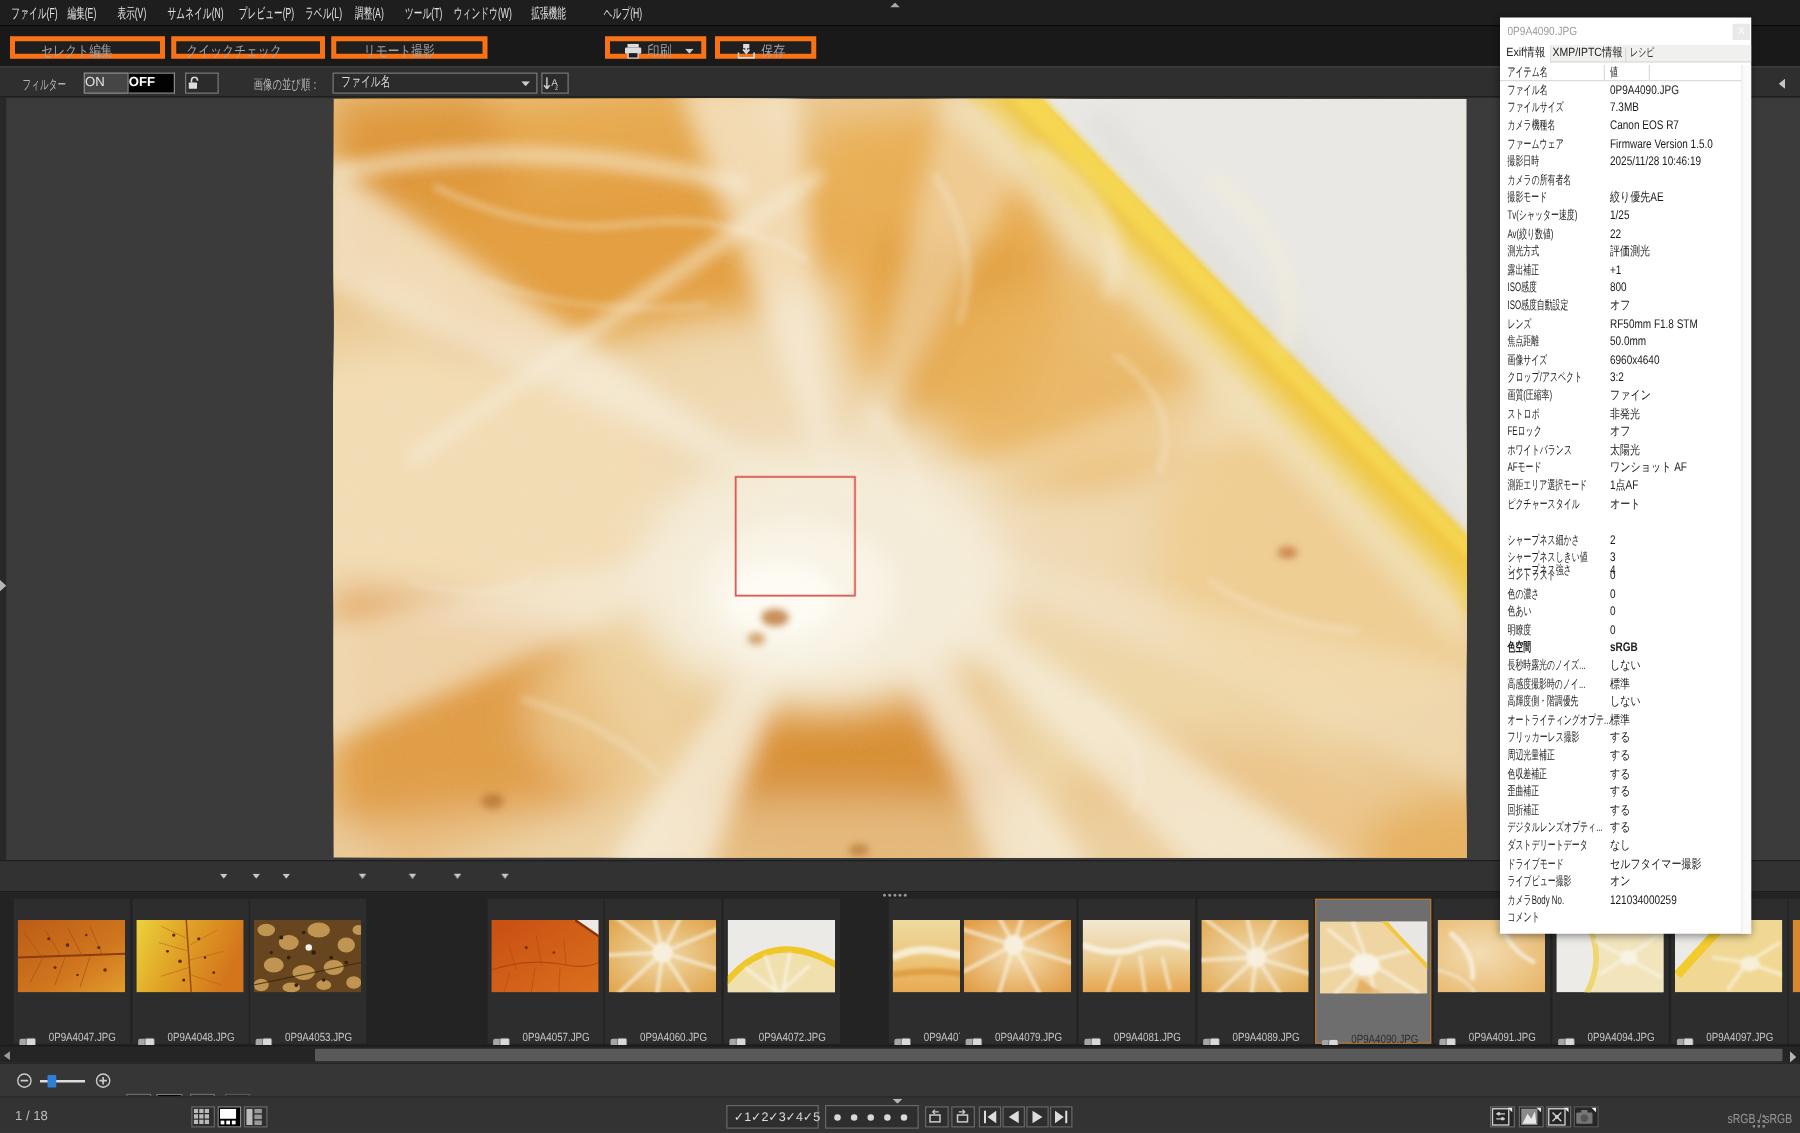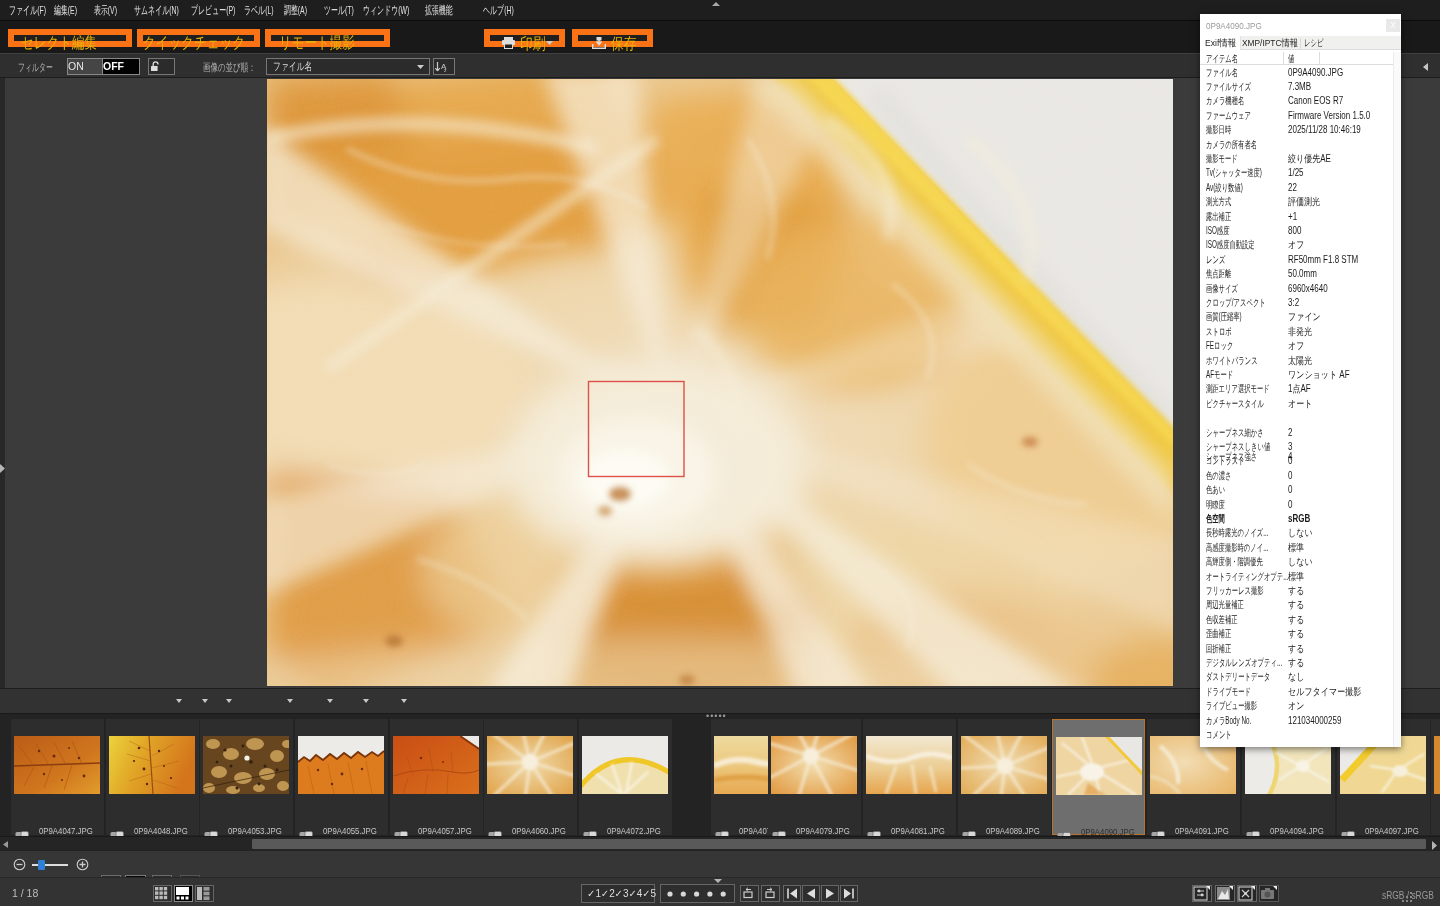--- a/index.html
+++ b/index.html
@@ -1,21 +1,21 @@
 <!DOCTYPE html>
 <html><head><meta charset="utf-8"><style>
 html,body{margin:0;padding:0;width:1440px;height:906px;overflow:hidden;background:#3b3b3b;font-family:"Liberation Sans",sans-serif;}
 *{box-sizing:border-box;}
 .abs{position:absolute;}
 .jp{display:inline-block;transform-origin:0 50%;white-space:nowrap;}
 #app{position:relative;width:1440px;height:906px;}
 #menubar{position:absolute;left:0;top:0;width:1440px;height:20px;background:#1e1e1e;color:#e3e3e3;font-size:11.5px;}
 #menubar .jp{position:absolute;top:3px;transform:scaleX(0.6);}
 #toolbar{position:absolute;left:0;top:20px;width:1440px;height:33px;background:#191919;border-top:1px solid #0b0b0b;}
-.tbtn{position:absolute;top:8px;height:18px;background:#1f1f1f;border:6px solid #f97316;color:#eab308;font-size:16px;}
+.tbtn{position:absolute;top:8px;height:18px;background:#1f1f1f;border:4px solid #f97316;color:#a3a3a3;font-size:12px;}
 .tbtn .ct{position:absolute;left:0;top:0;width:100%;text-align:center;line-height:16px;}
 #filterbar{position:absolute;left:0;top:53px;width:1440px;height:25px;background:#2f2f2f;border-top:1px solid #404040;border-bottom:1px solid #1c1c1c;color:#b5b5b5;font-size:11px;}
 .fseg{position:absolute;top:4px;height:17px;font-size:11px;text-align:left;}
 #leftstrip{position:absolute;left:0;top:78px;width:5px;height:610px;background:#282828;}
 #mainimg{position:absolute;left:267px;top:79px;width:906px;height:607px;}
 #exif{position:absolute;z-index:60;left:1200px;top:14px;width:201px;height:733px;background:#fff;box-shadow:0 2px 7px rgba(0,0,0,.5);font-size:10.5px;color:#111;overflow:hidden;}
 #exif .jp{transform:scaleX(0.63);}
 #exif .title{position:absolute;left:6px;top:6px;color:#9b9b9b;font-size:9.5px;}
 #exif .title .jp{transform:scaleX(0.85);}
 #exif .close{position:absolute;right:1px;top:5px;width:14px;height:13px;background:#e9e9e9;color:#fdfdfd;font-size:10px;text-align:center;line-height:12px;}
@@ -631,39 +631,20 @@
             </g>
             <path d="M0,52 L86,34" stroke="#32200c" stroke-width="1" opacity="0.7"></path>
             <circle cx="44" cy="22" r="2.6" fill="#f5f2ea"></circle>
           </svg></div>
         <div class="jt"><svg width="14" height="9" viewBox="0 0 14 9">
             <rect x="0.5" y="1" width="7.5" height="7" rx="1.5" fill="#a6a6a6"></rect>
             <rect x="6" y="0.5" width="7.5" height="8" rx="1.5" fill="#d9d9d9" stroke="#6a6a6a" stroke-width="0.7"></rect>
           </svg></div>
         <div class="nm" style="color:#c6c6c6">0P9A4053.JPG</div>
       </div>
-      <div class="cell" style="left:295px;">
-        <div class="im"><svg width="86" height="58">
-            <rect width="86" height="58" fill="#ecebe7"></rect>
-            <path d="M0,26 L6,21 L12,25 L18,19 L25,24 L32,18 L39,23 L46,17 L53,22 L60,16 L67,21 L74,16 L80,20 L86,15 L86,58 L0,58 Z" fill="#dd7c1e"></path>
-            <path d="M0,26 L6,21 L12,25 L18,19 L25,24 L32,18 L39,23 L46,17 L53,22 L60,16 L67,21 L74,16 L80,20 L86,15" stroke="#7a3408" stroke-width="1.8" fill="none"></path>
-            <path d="M10,30 L16,58 M30,28 L36,58 M50,26 L56,58 M68,25 L74,58" stroke="#b55c12" stroke-width="0.8" opacity="0.6"></path>
-            <g fill="#6a2a08">
-              <circle cx="20" cy="34" r="1.2"></circle>
-              <circle cx="44" cy="38" r="1.4"></circle>
-              <circle cx="64" cy="33" r="1.2"></circle>
-              <circle cx="34" cy="48" r="1.2"></circle>
-            </g>
-          </svg></div>
-        <div class="jt"><svg width="14" height="9" viewBox="0 0 14 9">
-            <rect x="0.5" y="1" width="7.5" height="7" rx="1.5" fill="#a6a6a6"></rect>
-            <rect x="6" y="0.5" width="7.5" height="8" rx="1.5" fill="#d9d9d9" stroke="#6a6a6a" stroke-width="0.7"></rect>
-          </svg></div>
-        <div class="nm" style="color:#c6c6c6">0P9A4055.JPG</div>
-      </div>
       <div class="cell" style="left:390px;">
         <div class="im"><svg width="86" height="58">
             <defs>
               <linearGradient id="l5" x1="0" y1="0" x2="1" y2="1">
                 <stop offset="0" stop-color="#c94e14"></stop>
                 <stop offset="1" stop-color="#da701c"></stop>
               </linearGradient>
             </defs>
             <rect width="86" height="58" fill="url(#l5)"></rect>
             <path d="M66,0 L86,0 L86,12 Z" fill="#eceae6"></path>

